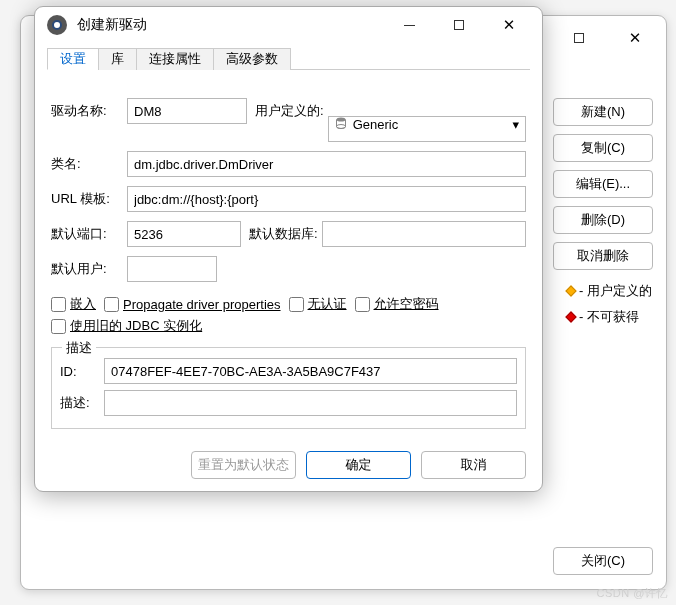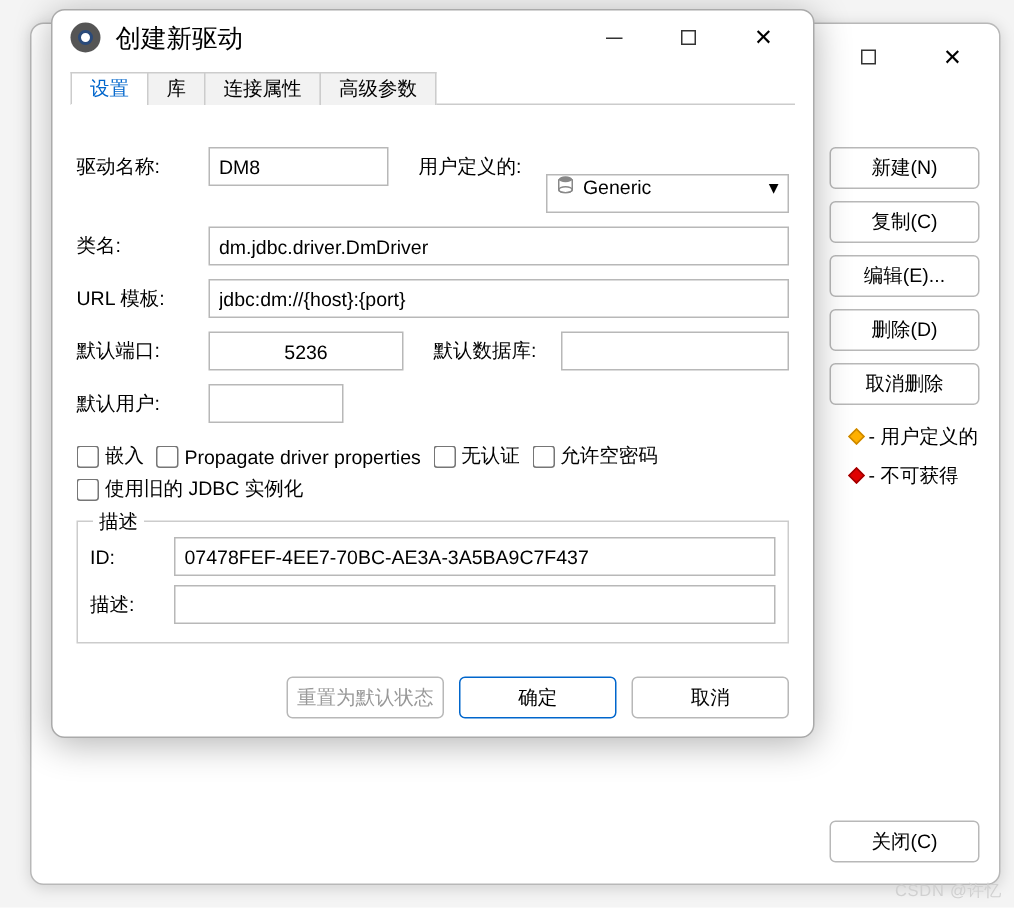--- a/index.html
+++ b/index.html
@@ -70,49 +70,49 @@
       padding: 0 6px 0 12px;
     }
     .app-icon {
       width: 20px; height: 20px; border-radius: 50%;
       background: #555; display: flex; align-items:center; justify-content:center;
     }
     .app-icon-inner {
       width:10px; height:10px; border-radius:50%;
       background:#fff; border:2px solid #2a4a7a;
     }
-    .dlg-title { margin-left: 10px; font-size: 17px; flex: 1; }
+    .dlg-title { margin-left: 10px; font-size: 14px; flex: 1; }
     .dlg-winbuttons { display:flex; gap:24px; padding-right:14px; align-items:center;}
     .dash { width:11px; height:1px; background:#333; }
 
     .tabbar {
       display:flex; border-bottom:1px solid #ccc; margin: 4px 12px 0 12px;
     }
     .tab {
       padding: 1px 12px; border:1px solid #ccc; border-bottom:none;
       background:#f2f2f2; margin-right:-1px; font-size:13px;
       position:relative; top:1px;
     }
     .tab.active { background:#fff; color:#0066cc; border-bottom:1px solid #fff;}
 
     .form {
       padding: 10px 16px 2px 16px; display:flex; flex-direction:column; gap:9px;
     }
-    .row { display:flex; align-items:center; gap:16px; }
+    .row { display:flex; align-items:center; gap:4px; }
     .lbl { width:72px; flex-shrink:0; }
     .lbl2 { flex-shrink:0; margin-left:4px;}
     input[type=text], .select {
       height:26px; border:1px solid #b8b8b8; padding:0 6px;
       font-family:inherit; font-size:13px; background:#fff;
     }
     .flex1 { flex:1; min-width:0;}
     .select { display:flex; align-items:flex-start; flex:1; gap:6px;margin-top:36px; }
     .db-icon { width:12px;height:12px;display:inline-block; }
     .chkrow { display:flex; flex-wrap:wrap; gap:4px 8px; margin-top:4px;}
-    .chk { display:flex; align-items:center; gap:4px; }
+    .chk { display:flex; align-items:center; gap:4px;text-decoration:underline; }
     .chk input { width:15px; height:15px; }
 
     .group {
       border:1px solid #ccc; margin:10px 16px; padding:10px 8px 6px 8px;
       position:relative;
     }
     .group-label { position:absolute; top:-9px; left:10px; background:#fff; padding:0 4px; font-size:13px;}
     .group .row { margin-bottom:6px;}
     .group .lbl { width:40px;}
 
@@ -204,21 +204,21 @@
     <div class="row">
       <span class="lbl">类名:</span>
       <input type="text" class="flex1" value="dm.jdbc.driver.DmDriver" style="">
     </div>
     <div class="row">
       <span class="lbl">URL 模板:</span>
       <input type="text" class="flex1" value="jdbc:dm://{host}:{port}" style="">
     </div>
     <div class="row">
       <span class="lbl">默认端口:</span>
-      <input type="text" style="width: 130px; text-align: center;" value="5236">
+      <input type="text" style="width: 114px;" value="5236">
       <span class="lbl2">默认数据库:</span>
       <input type="text" class="flex1" value="" style="">
     </div>
     <div class="row">
       <span class="lbl">默认用户:</span>
       <input type="text" style="width: 90px;" value="">
     </div>
     <div class="chkrow">
       <label class="chk">
           <input type="checkbox" style="">

